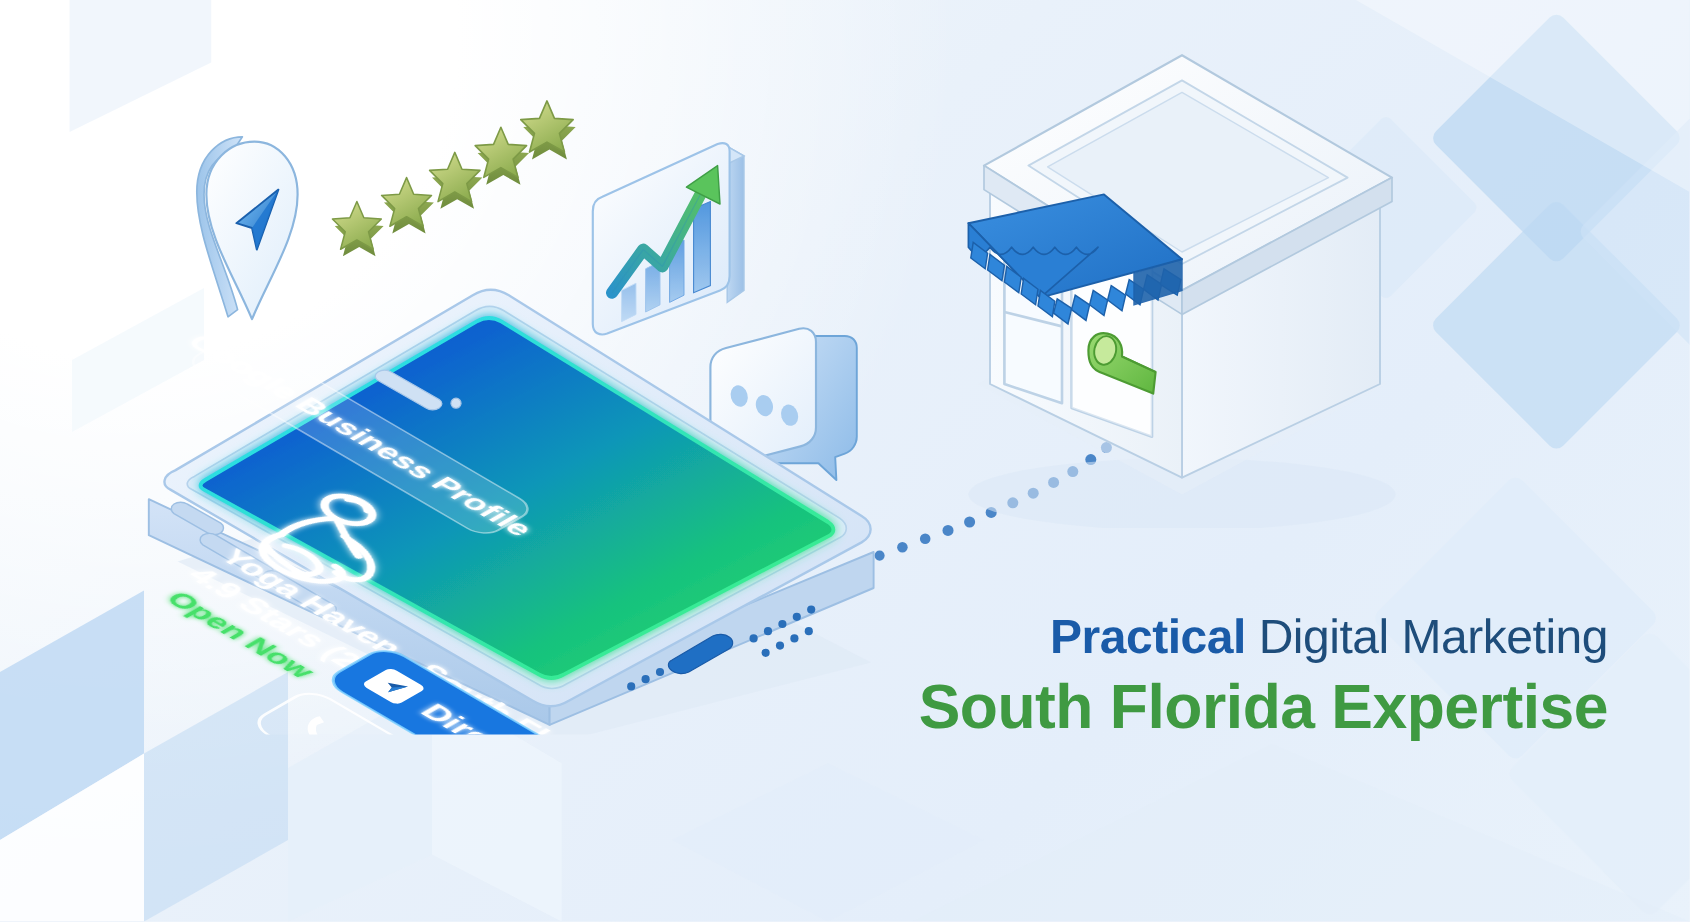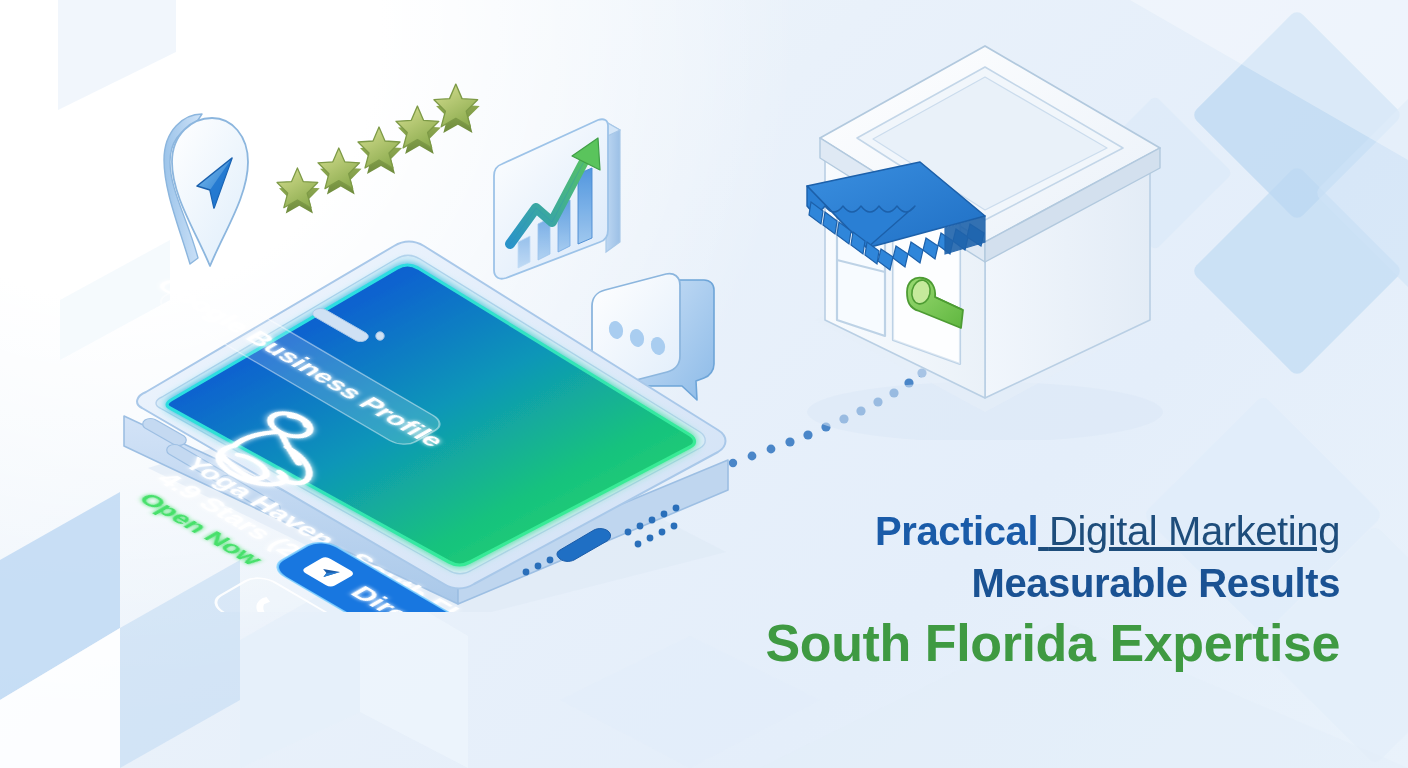--- a/index.html
+++ b/index.html
@@ -42,21 +42,21 @@
   #connector{position:absolute;left:690px;top:350px;width:240px;height:150px;}
 
   
   #headline{
     position:absolute;right:68px;top:508px;width:700px;
     text-align:right;line-height:1.16;
   }
   .hl-line{white-space:nowrap;margin:0;padding:0;}
   #hl1{font-size:40px;letter-spacing:-0.4px;margin-bottom:6px;}
   #hl1 .b{font-weight:700;color:#1a5ba8;text-align:center;}
-  #hl1 .r{font-weight:400;color:#1e4d7b;text-decoration:underline;}
+  #hl1 .r{font-weight:400;color:#1e4d7b;}
   #hl2{font-size:40px;font-weight:700;color:#1a5293;letter-spacing:-0.4px;margin-bottom:6px;}
   #hl3{font-size:52px;font-weight:700;color:#3f9a42;letter-spacing:-0.4px;}
 </style>
 </head>
 <body>
 
 <div id="stage">
 
   <svg class="bgshape" style="left:0;top:0;" width="1408" height="768" viewBox="0 0 1408 768">
     <defs>
@@ -465,17 +465,16 @@
         </g>
         <text x="62" y="41" font-family="Liberation Sans, sans-serif" font-size="25" font-weight="700" fill="#ffffff" filter="url(#textGlow)">Call</text>
       </g>
     </g>
   </svg>
 
   <div id="headline">
     <div class="hl-line" id="hl1">
       <span class="b">Practical</span><span class="r">&nbsp;</span><span class="r">Digital Marketing</span>
     </div>
-    <div class="hl-line" id="hl2">Measurable Results</div>
     <div class="hl-line" id="hl3">South Florida Expertise</div>
   </div>
 
 </div>
 
 </body></html>

